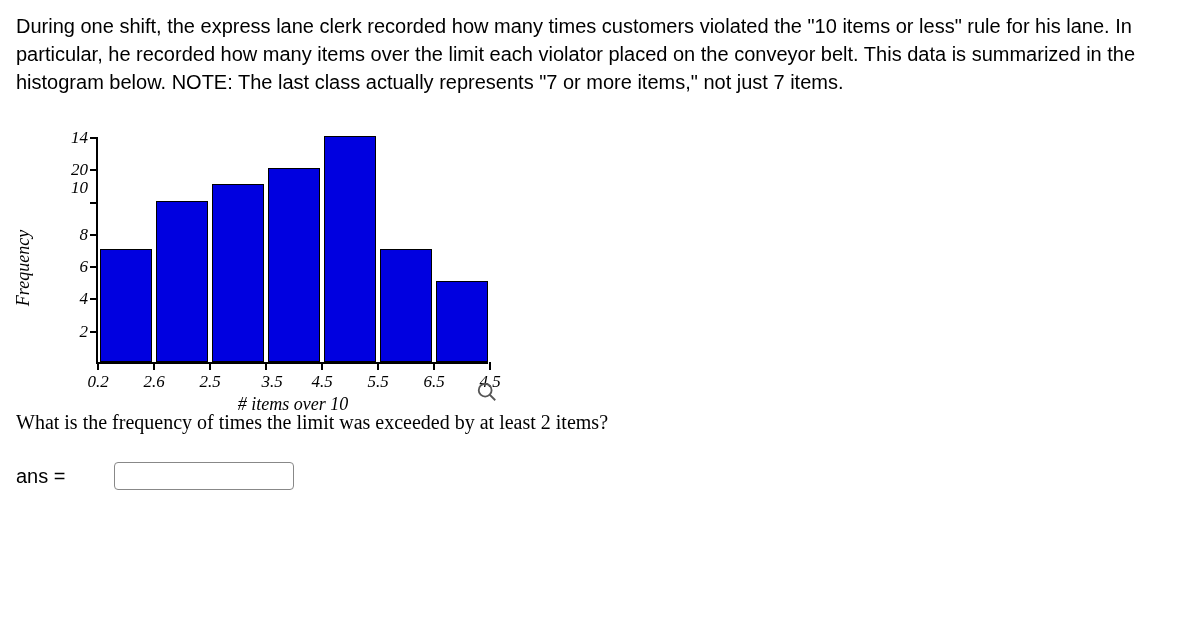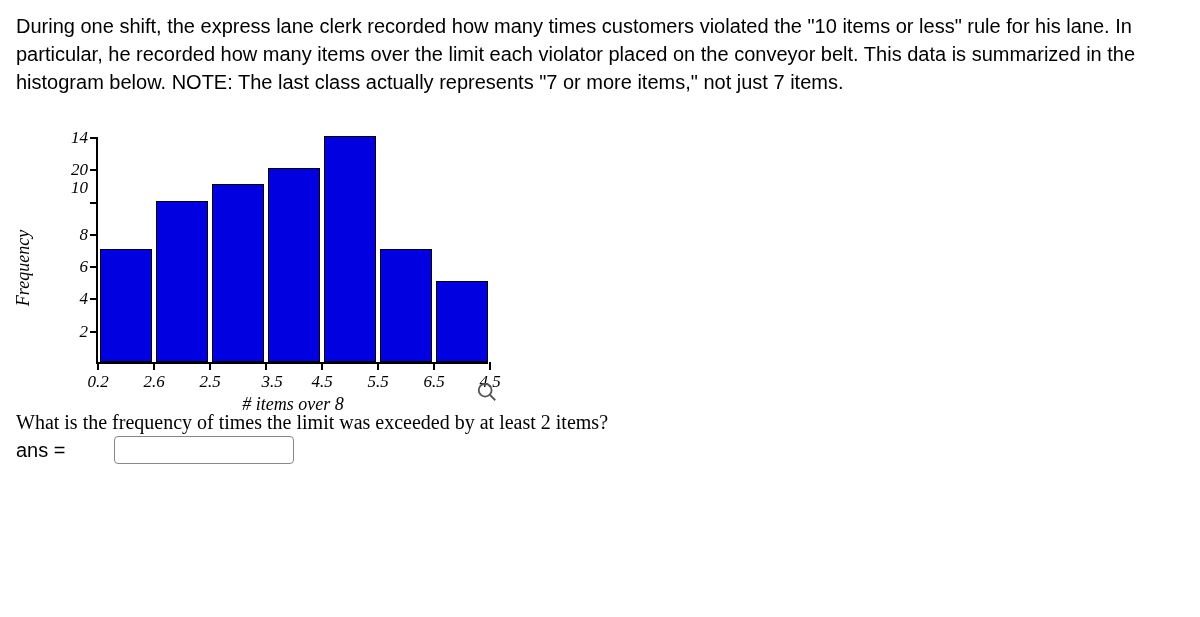--- a/index.html
+++ b/index.html
@@ -98,20 +98,21 @@
   }
   .zoom-icon {
     position: absolute;
     right: -10px;
     bottom: -48px;
   }
   .question {
     font-family: Liberation Serif, serif;
   }
   .answer-row {
+    margin-top: 26px;
     display: flex;
     align-items: flex-start;
     gap: 43px;
   }
   .answer-row label { margin-right: 6px; }
   .answer-row input {
     width: 180px;
     height: 28px;
     border: 1px solid #888;
     border-radius: 4px;
@@ -163,21 +164,21 @@
         <div class="xval" style="left: 174px;">3.5</div>
         <div class="xtick" style="left: 223px;"></div>
         <div class="xval" style="left: 224px;">4.5</div>
         <div class="xtick" style="left: 279px;"></div>
         <div class="xval" style="left: 280px;">5.5</div>
         <div class="xtick" style="left: 335px;"></div>
         <div class="xval" style="left: 336px;">6.5</div>
         <div class="xtick" style="left: 391px;"></div>
         <div class="xval" style="left: 392px;">4.5</div>
       </div>
-    <div class="xlabel"># items over 8</div>
+    <div class="xlabel"># items over 10</div>
     <span class="zoom-icon">
       <svg width="22" height="22" viewBox="0 0 24 24" fill="none" stroke="#555" stroke-width="2">
         <circle cx="10" cy="10" r="7"></circle>
         <line x1="15" y1="15" x2="21" y2="21"></line>
       </svg>
     </span>
   </div>
 </div>
 
 <div class="question">What is the frequency of times the limit was exceeded by at least 2 items?</div>

